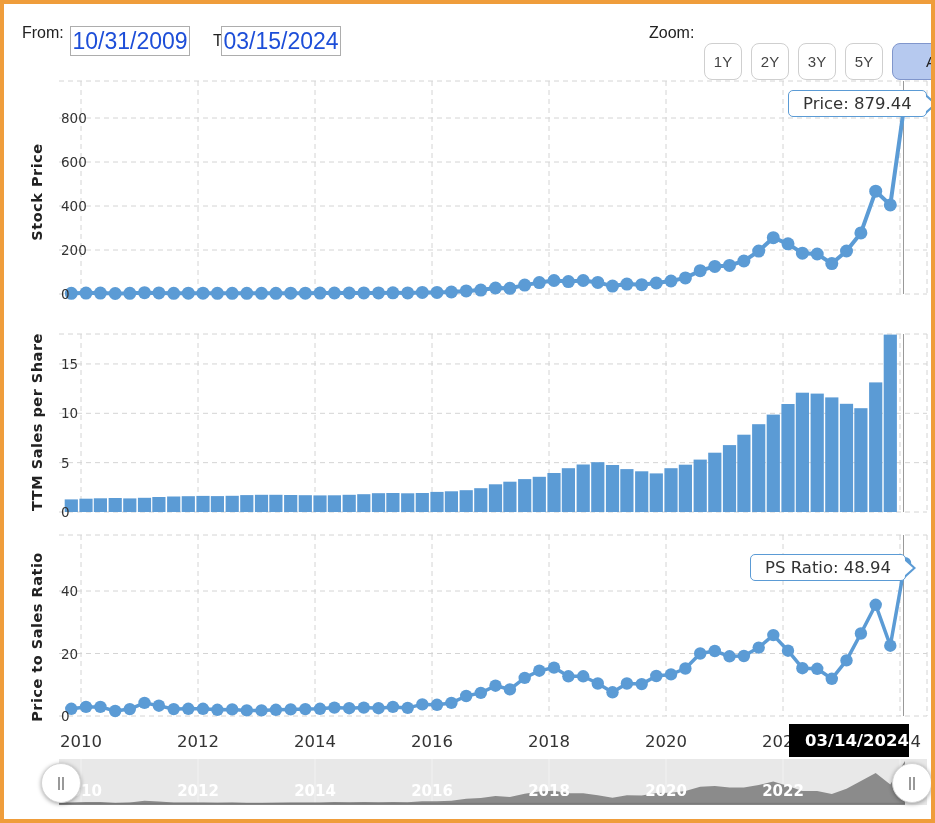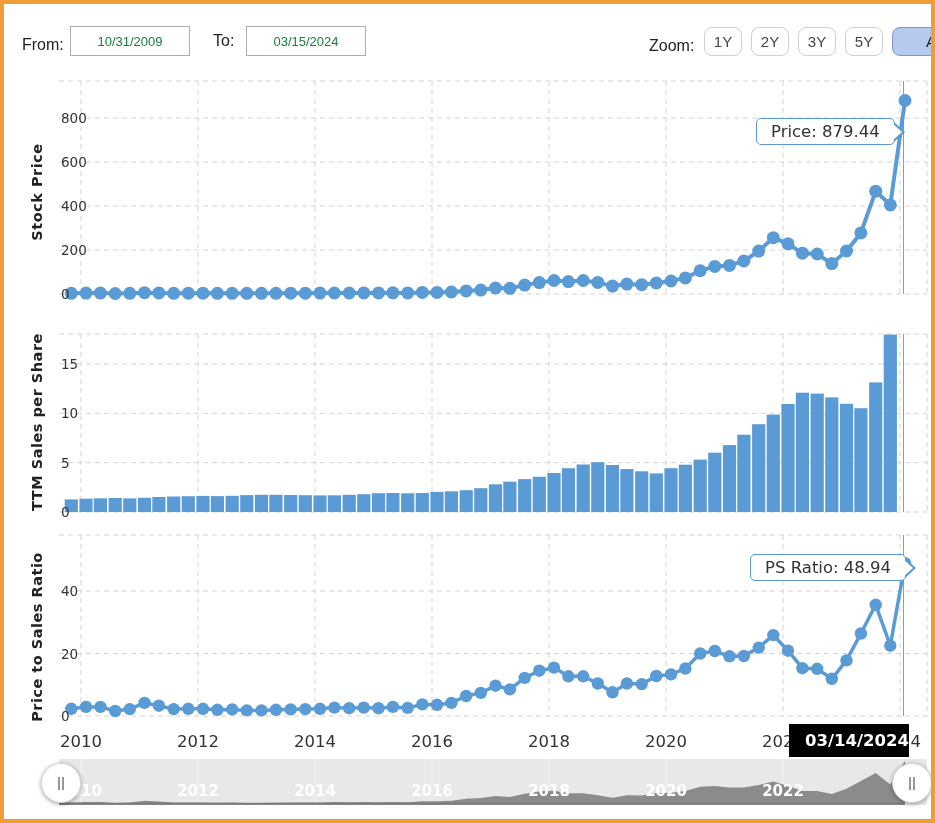--- a/index.html
+++ b/index.html
@@ -1,23 +1,23 @@
 <!DOCTYPE html>
 <html><head>
 <meta charset="utf-8">
 <style>
   html,body{margin:0;padding:0;background:#fff;}
   #app{position:relative;width:935px;height:823px;background:#fff;border:4px solid #EF9D3B;box-sizing:border-box;
        font-family:"Liberation Sans",sans-serif;overflow:hidden;}
   .hdr-label{position:absolute;font-size:16px;color:#222;}
   .date-input{position:absolute;width:118px;height:28px;border:1px solid #adadad;background:#fff;
-       text-align:center;font-size:13px;color:#15803d;font-family:"Liberation Sans",sans-serif;padding:0;}
+       text-align:center;font-size:23px;color:#1d4ed8;font-family:"Liberation Sans",sans-serif;padding:0;}
   #zoom-buttons{position:absolute;left:700px;top:23px;display:flex;gap:9px;}
-  .zoom-btn{min-width:38px;height:29px;border:1px solid #cfcfcf;border-radius:8px;background:#fff;
-       font-size:15px;color:#444;font-family:"Liberation Sans",sans-serif;display:flex;align-items:center;justify-content:center;padding:0 8px;box-sizing:border-box;}
+  .zoom-btn{min-width:38px;height:37px;border:1px solid #cfcfcf;border-radius:8px;background:#fff;
+       font-size:15px;color:#444;font-family:"Liberation Sans",sans-serif;display:flex;align-items:center;justify-content:center;padding:0 8px;box-sizing:border-box;margin-top:16px;}
   .zoom-btn.active{background:#B6C9EF;border-color:#8096CC;color:#222;padding-left:33px;}
   svg.panel{position:absolute;left:0;}
   .ytitle{position:absolute;transform:rotate(-90deg);transform-origin:center;font-size:14.5px;font-weight:bold;
        color:#222;white-space:nowrap;letter-spacing:.5px;font-family:"DejaVu Sans","Liberation Sans",sans-serif;}
   .xlabel{position:absolute;top:728px;width:70px;margin-left:-35px;text-align:center;font-size:16.5px;color:#333;
        font-family:"DejaVu Sans","Liberation Sans",sans-serif;}
   .tooltip{position:absolute;background:#fff;border:1.5px solid #5B9BD5;border-radius:5px;padding:3px 14px;
        font-size:16.5px;color:#333;font-family:"DejaVu Sans","Liberation Sans",sans-serif;white-space:nowrap;z-index:5;}
   .tooltip .arrow-b{position:absolute;right:-11px;top:50%;margin-top:-10px;width:0;height:0;
        border-top:10px solid transparent;border-bottom:10px solid transparent;border-left:11px solid #5B9BD5;}
@@ -29,25 +29,25 @@
   #navigator{position:absolute;left:55px;top:755px;width:868px;height:46px;background:#E8E8E8;}
   .nav-handle{position:absolute;width:38px;height:38px;border-radius:50%;background:#fff;border:1px solid #d5d5d5;
        box-shadow:0 1px 4px rgba(0,0,0,.35);display:flex;align-items:center;justify-content:center;z-index:7;}
   .nav-grip{width:6px;height:13px;border-left:2px solid #999;border-right:2px solid #999;box-sizing:border-box;}
 </style>
 </head>
 <body>
 
 <div id="app">
 
-  <span class="hdr-label" style="left:18px;top:32px;">From:</span>
+  <span class="hdr-label" style="left:18px;top:20px;">From:</span>
   <input class="date-input" style="left: 66px; top: 22px;" value="10/31/2009">
   <span class="hdr-label" style="left:191px;top:28px;margin-left:18px;">To:</span>
-  <input class="date-input" style="left: 217px; top: 22px; margin-left: 25px;" value="03/15/2024">
-  <span class="hdr-label" style="left:645px;top:33px;">Zoom:</span>
+  <input class="date-input" style="left: 217px; top: 22px;" value="03/15/2024">
+  <span class="hdr-label" style="left:645px;top:20px;">Zoom:</span>
   <div id="zoom-buttons">
       <button class="zoom-btn">1Y</button>
       <button class="zoom-btn">2Y</button>
       <button class="zoom-btn">3Y</button>
       <button class="zoom-btn">5Y</button>
       <button class="zoom-btn active">All</button>
     </div>
 
   <svg id="svg-stock" class="panel" style="top:60px;" width="935" height="253">
       <line x1="55" y1="17" x2="923" y2="17" stroke="#D4D4D4" stroke-width="1" stroke-dasharray="5,4"></line>
@@ -302,21 +302,21 @@
       <div class="xlabel" style="left: 77px;">2010</div>
       <div class="xlabel" style="left: 194px;">2012</div>
       <div class="xlabel" style="left: 311px;">2014</div>
       <div class="xlabel" style="left: 428px;">2016</div>
       <div class="xlabel" style="left: 545px;">2018</div>
       <div class="xlabel" style="left: 662px;">2020</div>
       <div class="xlabel" style="left: 779px;">2022</div>
       <div class="xlabel" style="left: 896px;">2024</div>
     </div>
 
-  <div class="tooltip" style="left:752px;top:86px;margin-top:28px;">
+  <div class="tooltip" style="left:784px;top:86px;">
     <span>Price: 879.44</span>
     <span class="arrow-b"></span>
     <span class="arrow-w"></span>
   </div>
   <div class="tooltip" style="left:735px;top:550px;margin-left:11px;">
     <span>PS Ratio: 48.94</span>
     <span class="arrow-b"></span>
     <span class="arrow-w"></span>
   </div>
   <div id="date-flag">03/14/2024</div>

